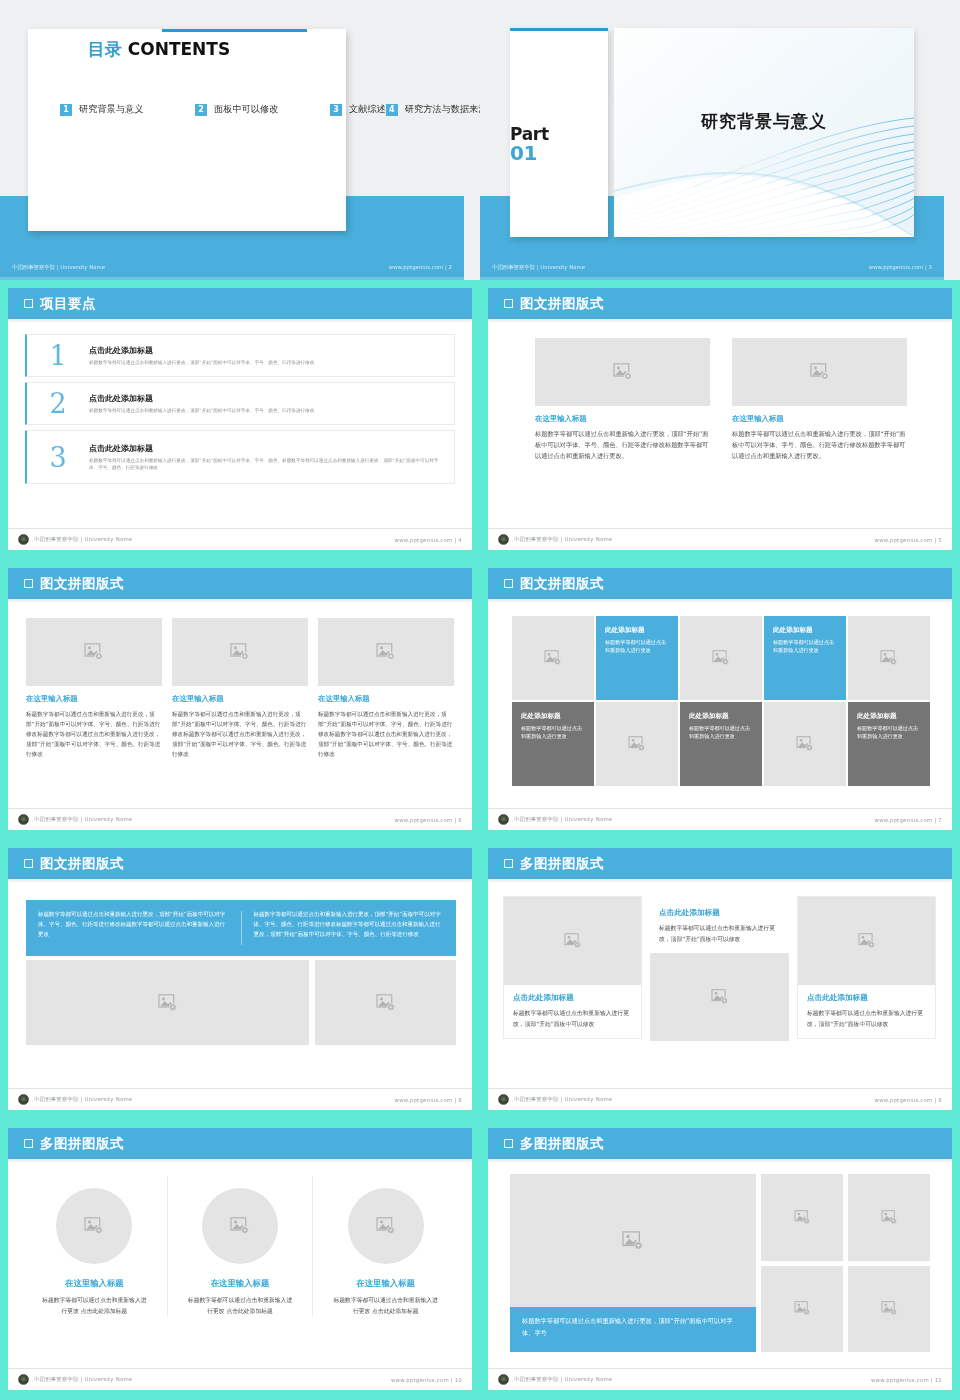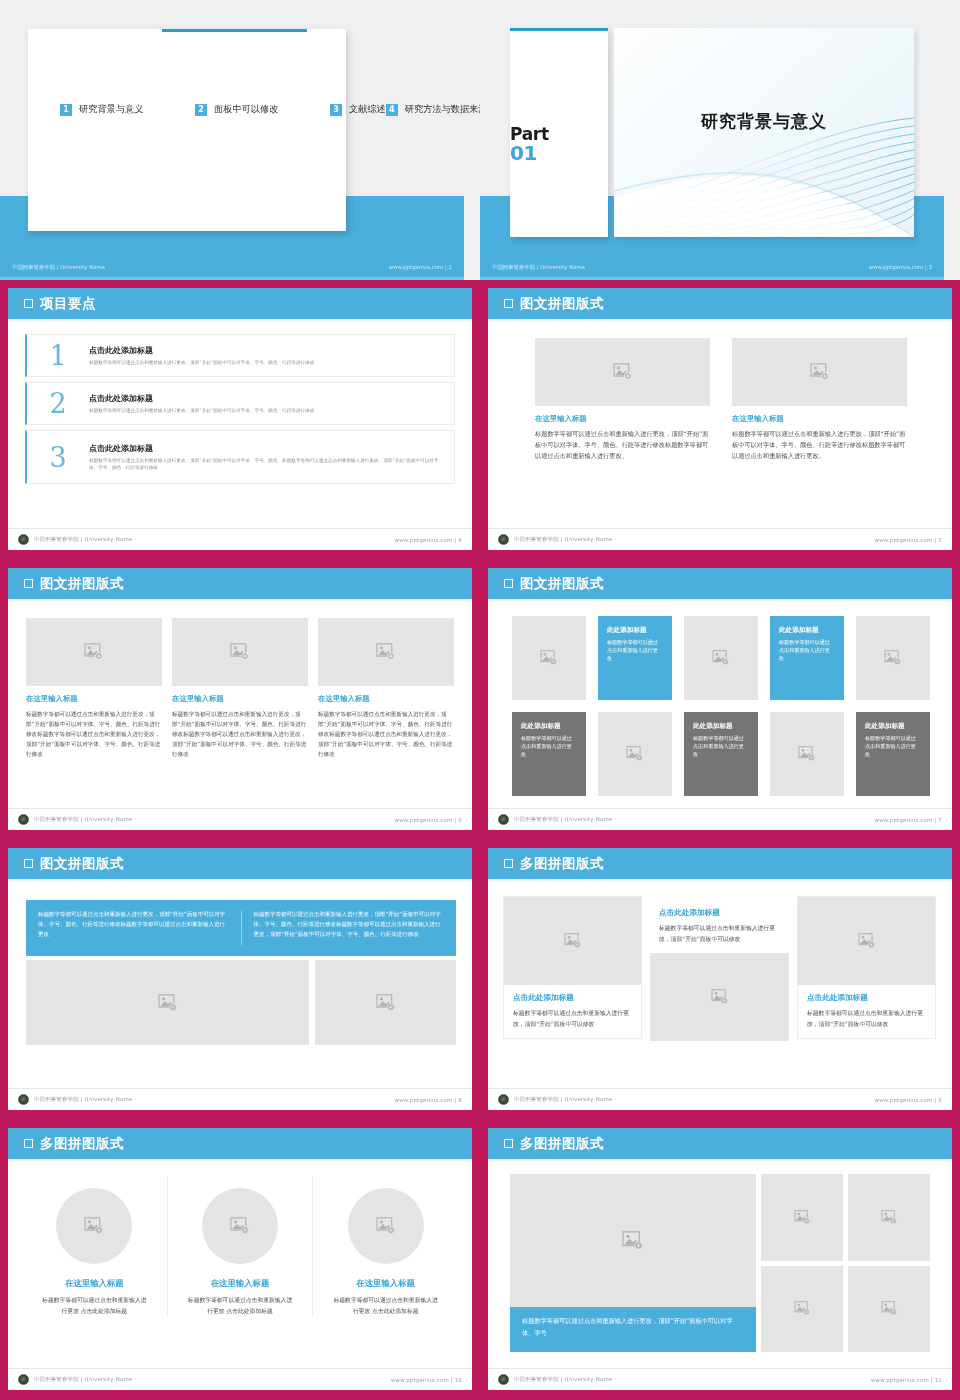--- a/index.html
+++ b/index.html
@@ -11,21 +11,21 @@
   }
   .grid {
     width:960px; height:1400px;
     display:grid;
     grid-template-columns:480px 480px;
     grid-template-rows:repeat(5,280px);
   }
   .slide {
     position:relative;
     width:480px; height:280px;
-    background:#be185d;
+    background:#5eead4;
     padding:8px 8px 10px 8px;
     overflow:hidden;
   }
   .slide-inner {
     position:relative;
     width:464px; height:262px;
     background:#ffffff;
     overflow:hidden;
   }
 
@@ -164,21 +164,21 @@
   .cap-b { color:#4a4a4a; font-size:6.2px; line-height:1.75; }
 
   
   .s6 .body { position:absolute; left:18px; top:50px; width:430px; display:flex; gap:10px; }
   .s6 .col { width:136px; }
   .s6 .ph { height:68px; }
   .s6 .cap-b { font-size:5.6px; line-height:1.8; }
 
   
   .s7 .body { position:absolute; left:24px; top:48px; width:418px; }
-  .s7 .grid7 { display:grid; grid-template-columns:repeat(5,1fr); grid-template-rows:84px 84px; gap:12px; }
+  .s7 .grid7 { display:grid; grid-template-columns:repeat(5,1fr); grid-template-rows:84px 84px; gap:2px; }
   .cell { position:relative; display:flex; align-items:center; justify-content:center; overflow:hidden;}
   .cell.img { background:#e4e4e4; }
   .cell.blue { background:#4aafdc; }
   .cell.gray { background:#757575; }
   .cell .ctext { padding:10px 9px; align-self:flex-start; width:100%; }
   .cell.blue .ctext, .cell.gray .ctext { color:#ffffff; }
   .cell .ct { font-size:6.6px; font-weight:bold; margin-bottom:3px; }
   .cell .cb { font-size:5.1px; line-height:1.6; }
 
   
@@ -228,20 +228,24 @@
 </style>
 </head>
 <body>
 
 <div class="grid">
 
   <div class="slide s2">
     <div class="band"></div>
     <div class="card"></div>
     <div class="caprule"></div>
+    <div class="ctitle">
+      <span class="cn">目录</span>
+      <span>CONTENTS</span>
+    </div>
 
     <div class="toc" style="left:60px;top:98px;width:260px;">
       <div class="titem">
         <span class="tnum">1</span>
         <span class="tlab">研究背景与意义</span>
       </div>
       <div class="titem">
         <span class="tnum">2</span>
         <span class="tlab">面板中可以修改</span>
       </div>

